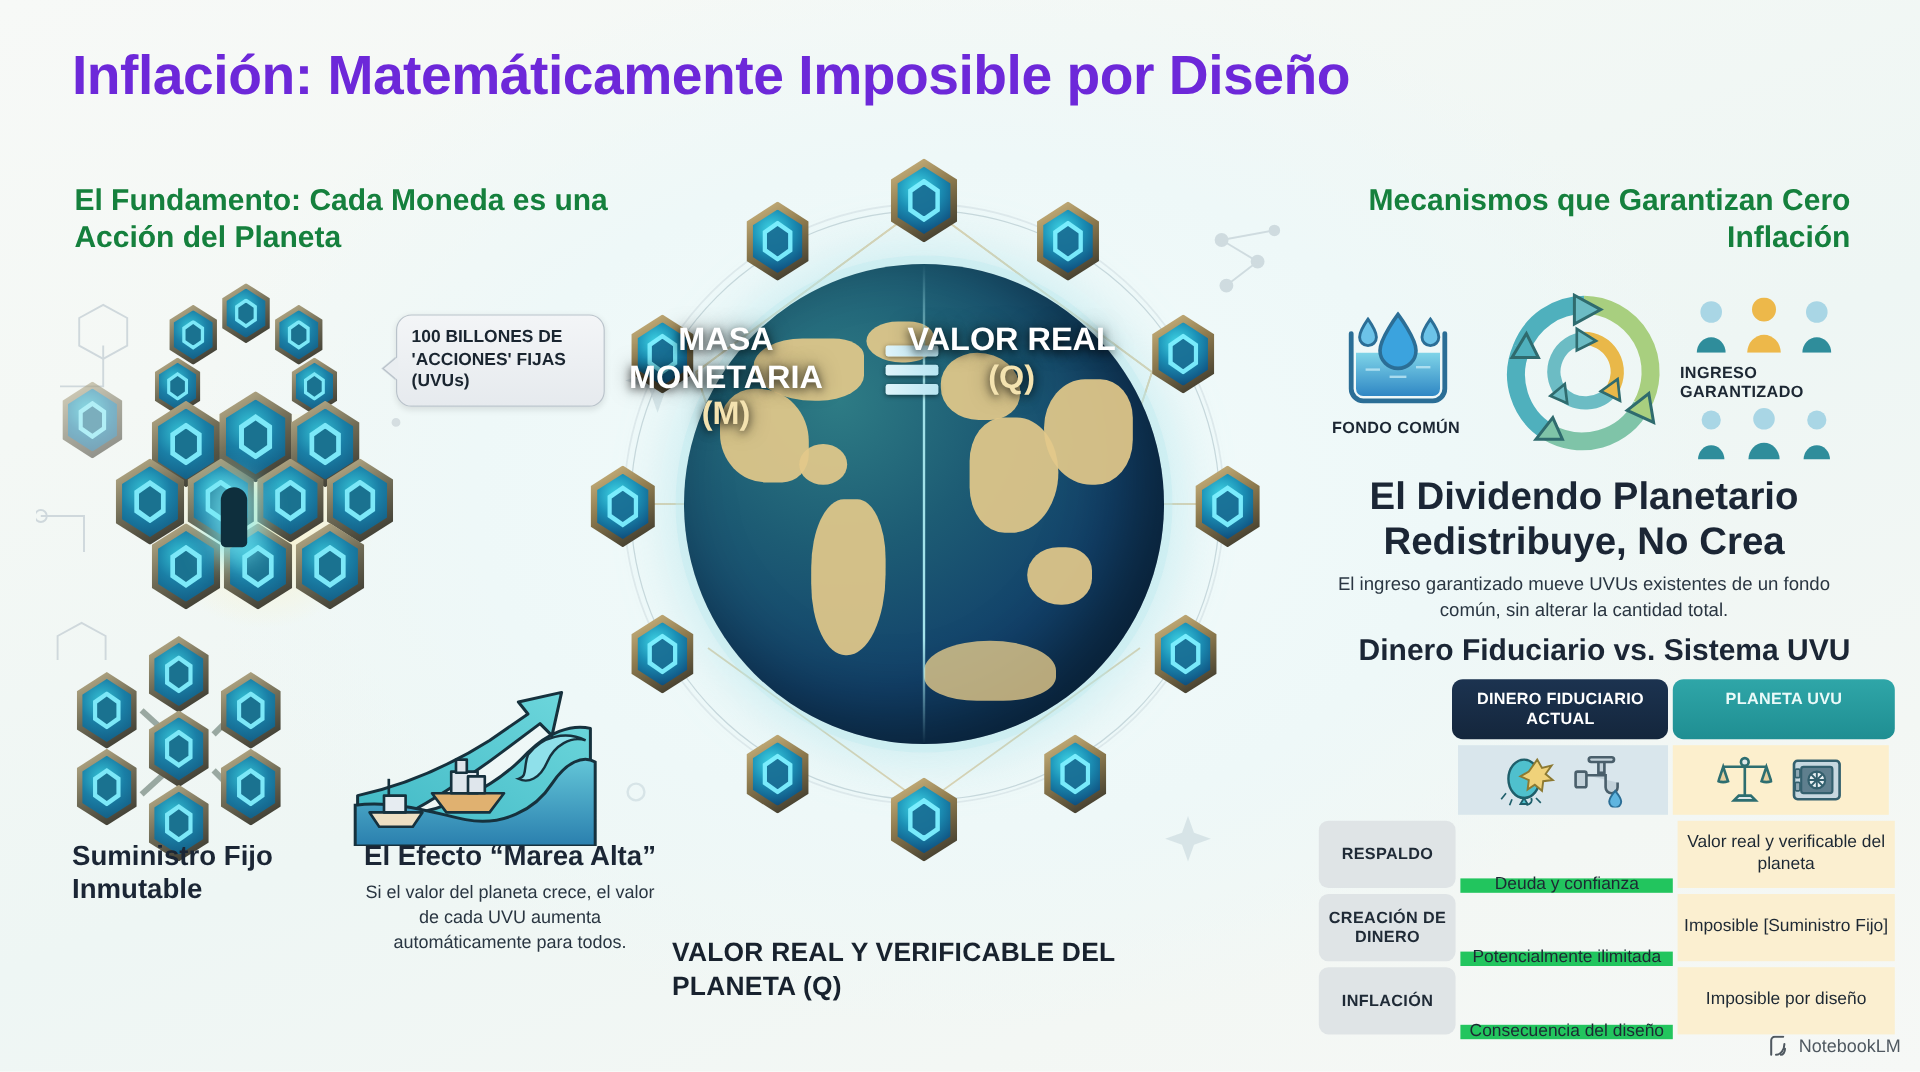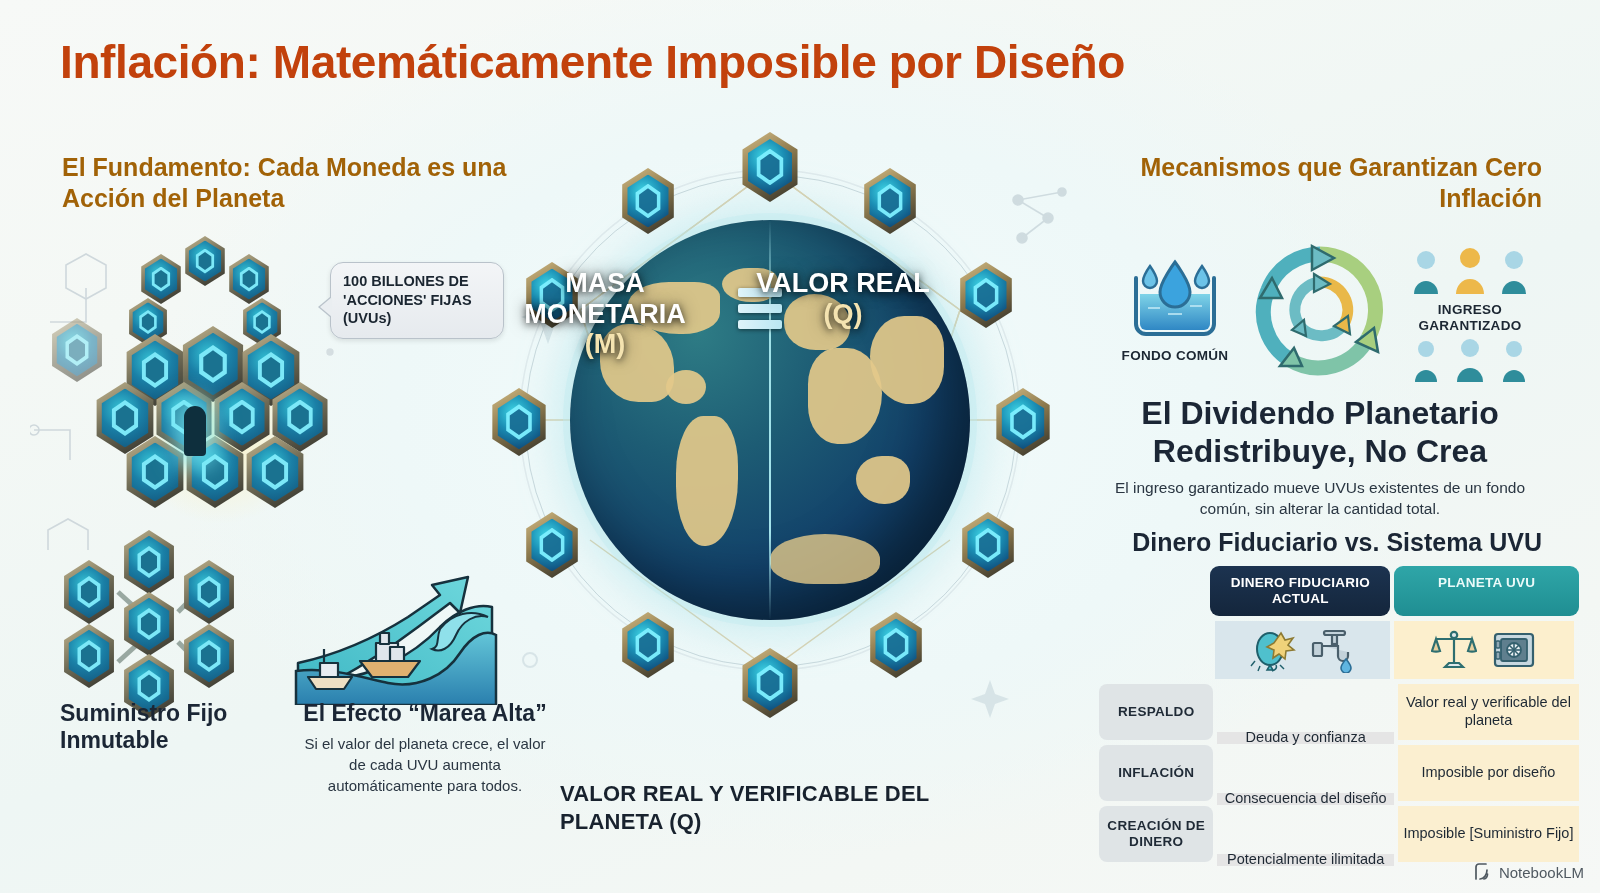--- a/index.html
+++ b/index.html
@@ -12,27 +12,27 @@
       linear-gradient(160deg,#f7f9f7 0%,#f4f8f5 25%,#eef6f4 55%,#f3f7f4 80%,#f6f8f6 100%);
     color:#14202b;
     position:relative;
   }
   .stage{position:absolute;inset:0;}
 
   
   #page-title{
     position:absolute;left:60px;top:38px;width:1480px;
     font-size:46px;font-weight:bold;letter-spacing:-0.4px;
-    color:#c2410c;line-height:1.06;
+    color:#6d28d9;line-height:1.06;
   }
 
   
   .col-head{
     position:absolute;font-size:25px;font-weight:bold;
-    color:#a16207;line-height:1.22;
+    color:#15803d;line-height:1.22;
   }
   #left-col-head{left:62px;top:152px;width:460px;}
   #right-col-head{left:1090px;top:152px;width:452px;text-align:right;}
 
   
   #hex-lock-art{position:absolute;left:30px;top:230px;width:330px;height:320px;}
   #hex-net-art{position:absolute;left:40px;top:530px;width:260px;height:200px;}
   #tide-art{position:absolute;left:290px;top:555px;width:210px;height:150px;}
 
   
@@ -151,21 +151,21 @@
     background:radial-gradient(ellipse at 50% 45%,rgba(255,238,170,.65) 0%,rgba(255,240,180,0) 70%);
   }
   #keyhole{
     position:absolute;left:154px;top:176px;width:22px;height:50px;
     background:#0e2f3d;border-radius:11px 11px 4px 4px;
     box-shadow:0 0 22px 10px rgba(120,235,245,.75);
   }
 
   
   #mech-icons{position:absolute;left:1110px;top:240px;width:430px;height:140px;}
-  .mech{position:absolute;text-align:center;}
+  .mech{position:absolute;}
   .mech .cap{font-size:13.5px;font-weight:bold;color:#1c2733;line-height:1.2;margin-top:4px;letter-spacing:.3px;}
   #mech-pool{left:0;top:10px;width:130px;}
   #mech-cycle{left:140px;top:0px;width:140px;}
   #mech-income{left:290px;top:8px;width:140px;}
 
   #dividend-blk{position:absolute;left:1100px;top:394px;width:440px;text-align:center;}
   #dividend-blk .blk-title{font-size:32px;font-weight:bold;color:#1b2635;line-height:1.2;}
   #dividend-blk .blk-body{font-size:15.5px;color:#2a3642;line-height:1.4;margin-top:6px;}
 
   
@@ -190,21 +190,21 @@
   .cmp-label{
     background:#dfe4e6;border-radius:8px;
     display:flex;align-items:center;justify-content:center;text-align:center;
     font-size:13.5px;font-weight:bold;color:#1f2a36;letter-spacing:.3px;line-height:1.2;
     padding:4px;
   }
   .cmp-cell{
     display:flex;align-items:center;justify-content:center;text-align:center;
     font-size:14.5px;color:#1d2833;line-height:1.22;padding:6px 5px;
   }
-  .cmp-cell.fiat{background:#e5e5e5;margin-top:48px;}
+  .cmp-cell.fiat{background:#22c55e;margin-top:48px;}
   .cmp-cell.uvu{background:#fbefd0;}
   .r-tall{height:56px;}
 
   
   #watermark{
     position:absolute;right:16px;bottom:12px;
     display:flex;align-items:center;gap:6px;
     font-size:15px;color:#2b3640;opacity:.82;
   }
 </style>
@@ -675,29 +675,29 @@
       </div>
     </div>
 
     <div class="cmp-row r-tall">
       <div class="cmp-c0 cmp-label">RESPALDO</div>
       <div class="cmp-c1 cmp-cell fiat">Deuda y confianza</div>
       <div class="cmp-c2 cmp-cell uvu">Valor real y verificable del planeta</div>
     </div>
 
     <div class="cmp-row r-tall">
+      <div class="cmp-c0 cmp-label">CREACIÓN DE DINERO</div>
+      <div class="cmp-c1 cmp-cell fiat">Potencialmente ilimitada</div>
+      <div class="cmp-c2 cmp-cell uvu">Imposible [Suministro Fijo]</div>
+    </div>
+
+    <div class="cmp-row r-tall">
       <div class="cmp-c0 cmp-label">INFLACIÓN</div>
       <div class="cmp-c1 cmp-cell fiat">Consecuencia del diseño</div>
       <div class="cmp-c2 cmp-cell uvu">Imposible por diseño</div>
-    </div>
-
-    <div class="cmp-row r-tall">
-      <div class="cmp-c0 cmp-label">CREACIÓN DE DINERO</div>
-      <div class="cmp-c1 cmp-cell fiat">Potencialmente ilimitada</div>
-      <div class="cmp-c2 cmp-cell uvu">Imposible [Suministro Fijo]</div>
     </div>
 
   </div>
 
   <div id="watermark">
     <svg width="20" height="18" viewBox="0 0 20 18">
       <g fill="none" stroke="#2b3640" stroke-width="1.7" stroke-linecap="round">
         <path d="M3,16 L3,4 a3,3 0 0 1 3,-3 L13,1"></path>
         <path d="M7,16 a7,9 0 0 0 7,-9"></path>
         <path d="M11,16 a3.5,5 0 0 0 3.5,-5"></path>

